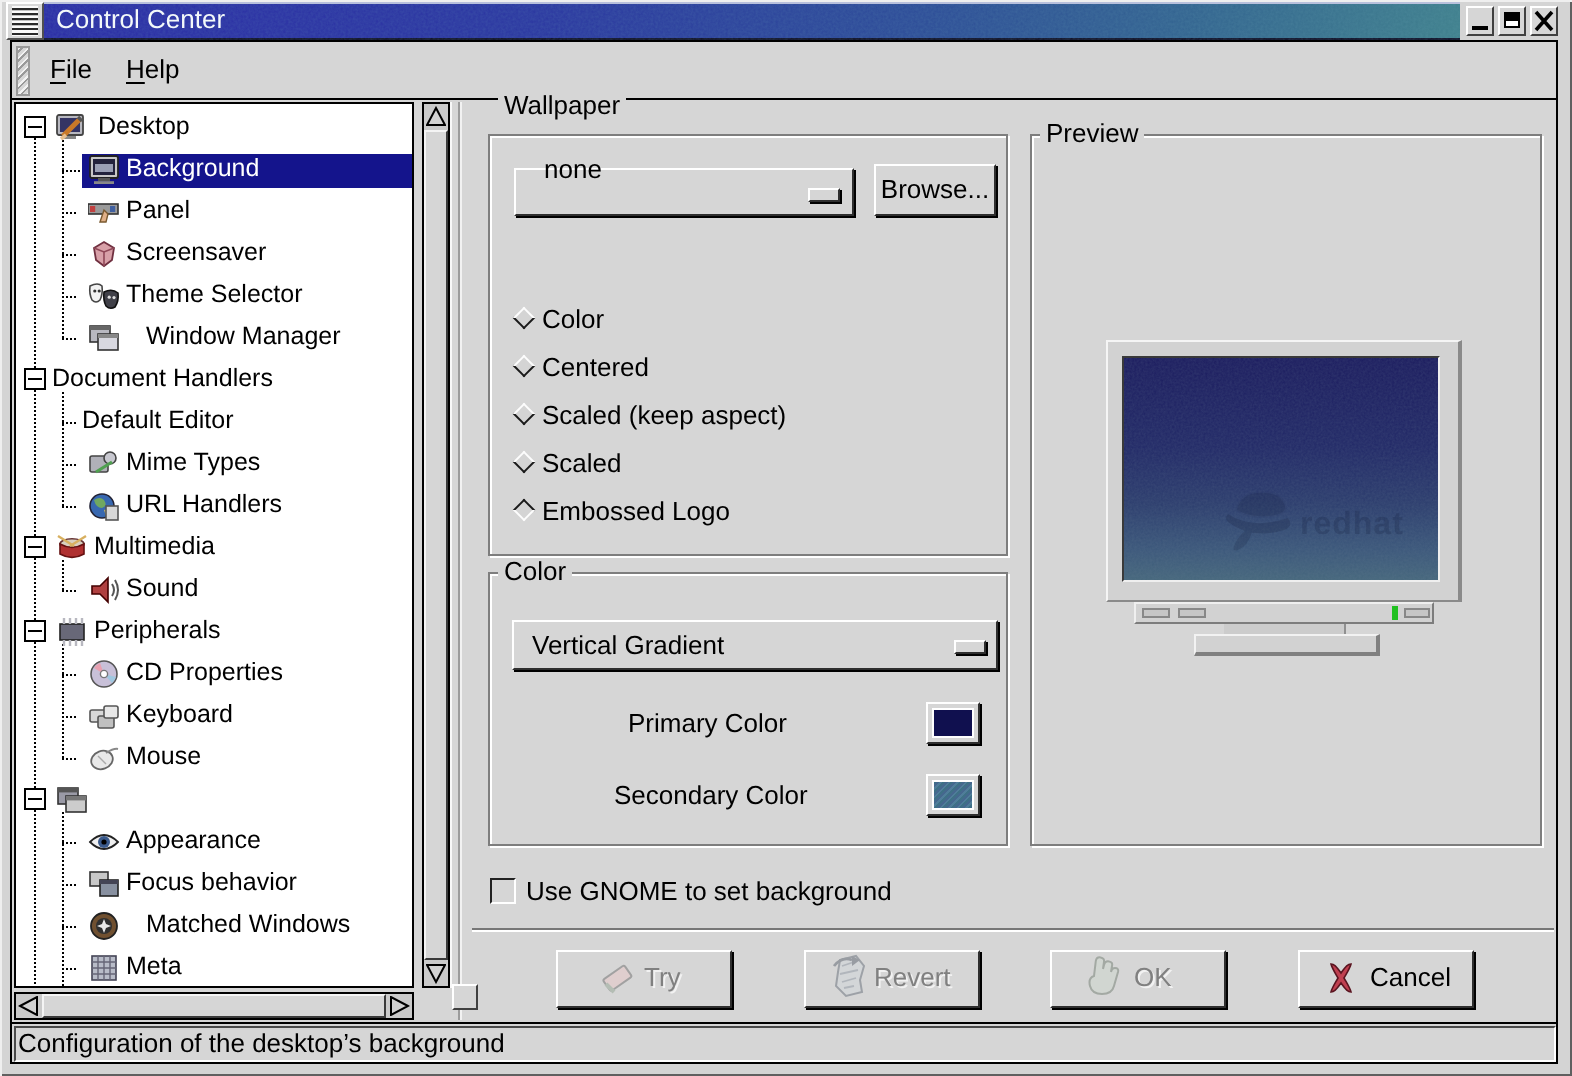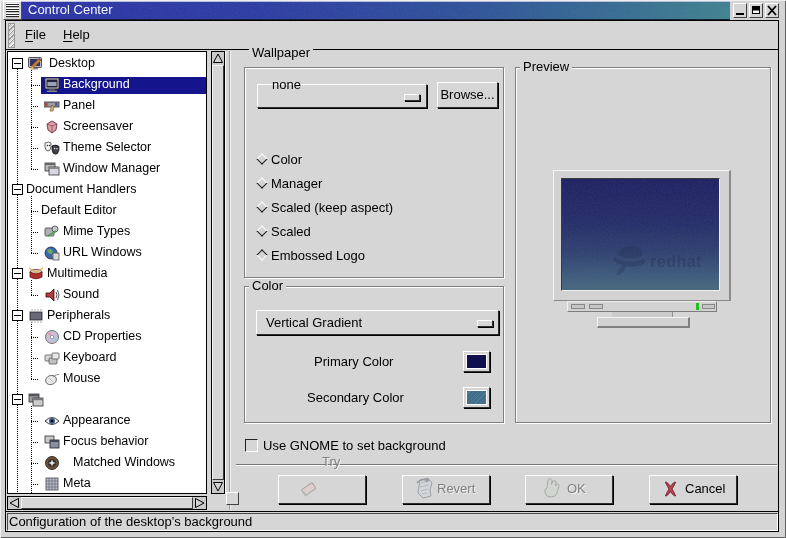--- a/index.html
+++ b/index.html
@@ -156,37 +156,37 @@
         <circle cx="10.6" cy="8.6" r="0.8" fill="#ddd"></circle>
         <circle cx="13" cy="8.8" r="0.8" fill="#ddd"></circle>
       </svg>
     <div class="tlabel" style="left:55px;top:88px;">Theme Selector</div>
     <svg class="tico" style="left:36px;top:109px;" viewBox="0 0 16 16">
         <rect x="1" y="2" width="10" height="8" fill="#b8b8c0" stroke="#333" stroke-width="0.8"></rect>
         <rect x="1" y="2" width="10" height="2" fill="#666"></rect>
         <rect x="5" y="6" width="10" height="8" fill="#d8d8e0" stroke="#333" stroke-width="0.8"></rect>
         <rect x="5" y="6" width="10" height="2" fill="#888"></rect>
       </svg>
-    <div class="tlabel" style="left:55px;top:109px;text-align:right;">Window Manager</div>
+    <div class="tlabel" style="left:65px;top:109px;text-align:right;">Window Manager</div>
     <div class="expander" style="left:4px;top:132px;"></div>
     <div class="tlabel" style="left:18px;top:130px;">Document Handlers</div>
     <div class="tlabel" style="left:33px;top:151px;">Default Editor</div>
     <svg class="tico" style="left:36px;top:172px;" viewBox="0 0 16 16">
         <rect x="1" y="4" width="9" height="8" rx="1" fill="#b0b0b8" stroke="#444" stroke-width="0.8"></rect>
         <circle cx="11" cy="5" r="3" fill="#c8c8d0" stroke="#444" stroke-width="0.8"></circle>
         <path d="M4 12 L12 7" stroke="#50a050" stroke-width="1.6"></path>
       </svg>
     <div class="tlabel" style="left:55px;top:172px;">Mime Types</div>
     <svg class="tico" style="left:36px;top:193px;" viewBox="0 0 16 16">
         <circle cx="7" cy="8" r="6" fill="#3868b0" stroke="#223" stroke-width="0.8"></circle>
         <path d="M3 5 q3 -2 5 0 q2 3 -1 4 q-3 0 -4 -4z" fill="#70a860"></path>
         <path d="M8 10 q3 -1 4 1 q-1 3 -3 2z" fill="#c8b868"></path>
         <rect x="9" y="8" width="6" height="7" fill="#d8d8d8" stroke="#555" stroke-width="0.8"></rect>
       </svg>
-    <div class="tlabel" style="left:55px;top:193px;">URL Windows</div>
+    <div class="tlabel" style="left:55px;top:193px;">URL Handlers</div>
     <div class="expander" style="left:4px;top:216px;"></div>
     <svg class="tico" style="left:20px;top:214px;" viewBox="0 0 16 16">
         <ellipse cx="8" cy="6" rx="6" ry="2.6" fill="#d8d0c0" stroke="#633" stroke-width="0.8"></ellipse>
         <path d="M2 6 L2 11 q6 3.4 12 0 L14 6 q-6 3.4 -12 0z" fill="#b03030" stroke="#611" stroke-width="0.8"></path>
         <path d="M1 2 L9 7 M15 2 L7 7" stroke="#d8b060" stroke-width="1.2"></path>
       </svg>
     <div class="tlabel" style="left:39px;top:214px;">Multimedia</div>
     <svg class="tico" style="left:36px;top:235px;" viewBox="0 0 16 16">
         <path d="M2 6 L6 6 L10 2 L10 14 L6 10 L2 10z" fill="#b04040" stroke="#400" stroke-width="0.8"></path>
         <path d="M12 5 q2 3 0 6 M13.5 3 q3 5 0 10" stroke="#555" fill="none" stroke-width="1"></path>
@@ -273,21 +273,21 @@
 
   <div class="frame abs" style="left:244px;top:67px;width:260px;height:211px;"></div>
   <div class="flabel abs" style="left:249px;top:46px;">Wallpaper</div>
   <div class="raised abs" style="left:257px;top:84px;width:170px;height:24px;"></div>
   <div class="lbl abs" style="left:272px;top:77px;text-align:right;">none</div>
   <div class="raised abs" style="left:404px;top:94px;width:16px;height:7px;"></div>
   <div class="raised abs" style="left:437px;top:82px;width:61px;height:26px;text-align:center;line-height:23px;">Browse...</div>
   <div class="radio" style="left:258px;top:155px;"></div>
     <div class="lbl abs" style="left:271px;top:152px;">Color</div>
   <div class="radio" style="left:258px;top:179px;"></div>
-    <div class="lbl abs" style="left:271px;top:176px;">Manager</div>
+    <div class="lbl abs" style="left:271px;top:176px;">Centered</div>
   <div class="radio" style="left:258px;top:203px;"></div>
     <div class="lbl abs" style="left:271px;top:200px;">Scaled (keep aspect)</div>
   <div class="radio" style="left:258px;top:227px;"></div>
     <div class="lbl abs" style="left:271px;top:224px;">Scaled</div>
   <div class="radio on" style="left:258px;top:251px;"></div>
     <div class="lbl abs" style="left:271px;top:248px;">Embossed Logo</div>
 
   <div class="frame abs" style="left:244px;top:286px;width:260px;height:137px;"></div>
   <div class="flabel abs" style="left:249px;top:279px;">Color</div>
   <div class="raised abs" style="left:256px;top:310px;width:243px;height:25px;"></div>
@@ -337,21 +337,21 @@
   <div class="abs" style="left:597px;top:317px;width:93px;height:11px;background:#d2d2d2;
     border-top:1px solid #f2f2f2;border-left:1px solid #f2f2f2;border-right:2px solid #808080;border-bottom:2px solid #808080;"></div>
 
   <div class="abs" style="left:245px;top:439px;width:13px;height:13px;background:#d6d6d6;
     border-top:1px solid #222;border-left:1px solid #222;border-right:1px solid #fff;border-bottom:1px solid #fff;"></div>
   <div class="lbl abs" style="left:263px;top:438px;">Use GNOME to set background</div>
   <div class="abs" style="left:236px;top:464px;width:541px;height:1px;background:#777;"></div>
   <div class="abs" style="left:236px;top:465px;width:541px;height:1px;background:#fff;"></div>
 
   <div class="raised abs" style="left:278px;top:475px;width:88px;height:29px;"></div>
-  <div class="abs dis" style="left:322px;top:454px;">Try</div>
+  <div class="abs dis" style="left:322px;top:481px;">Try</div>
   <div class="raised abs" style="left:402px;top:475px;width:88px;height:29px;"></div>
   <div class="abs dis" style="left:437px;top:481px;">Revert</div>
   <div class="raised abs" style="left:525px;top:475px;width:88px;height:29px;"></div>
   <div class="abs dis" style="left:567px;top:481px;">OK</div>
   <div class="raised abs" style="left:649px;top:475px;width:88px;height:29px;"></div>
   <div class="abs" style="left:685px;top:481px;">Cancel</div>
   <svg class="abs" style="left:299px;top:479px;" width="20" height="20">
       <g opacity="0.55">
         <rect x="3" y="7" width="13" height="7" rx="1" transform="rotate(-35 9 10)" fill="#e8c8c8" stroke="#777"></rect>
         <path d="M4 13 l4 4" stroke="#9a9" stroke-width="2"></path>

